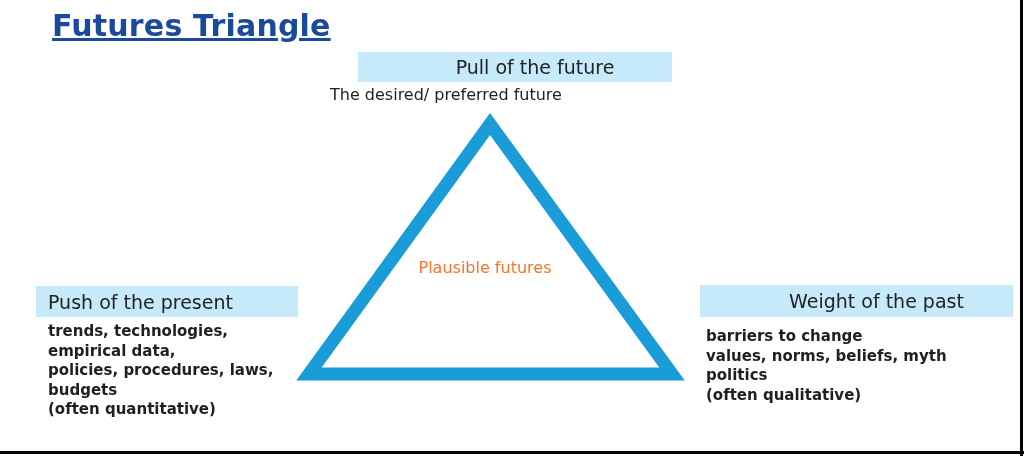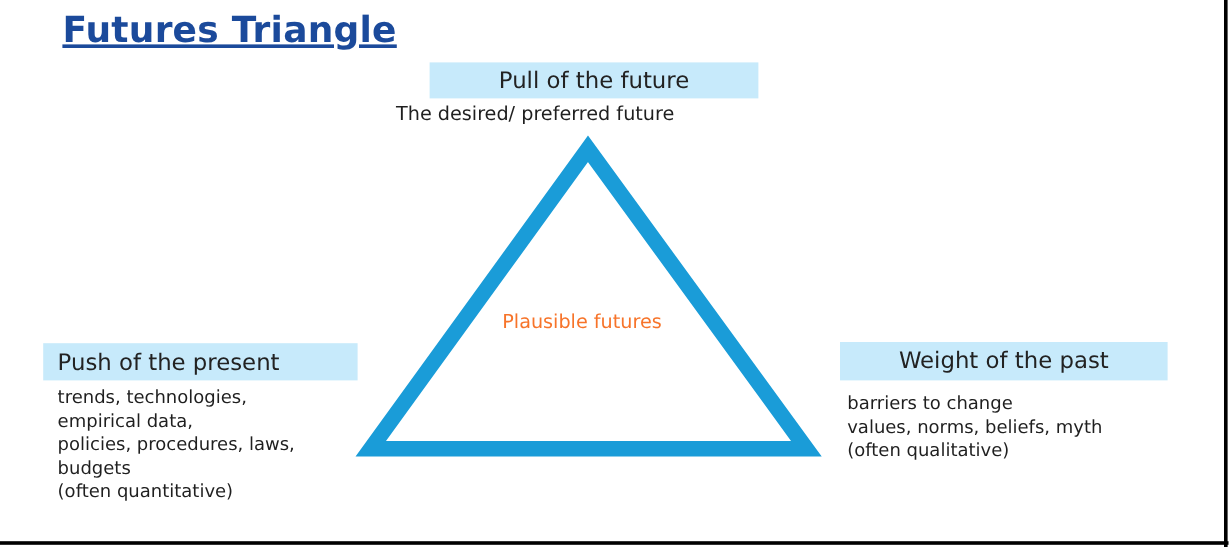--- a/index.html
+++ b/index.html
@@ -31,20 +31,21 @@
     text-decoration: underline;
   }
 
   .label-box {
     position: absolute;
     background: var(--label_bg, #c7eafb);
     font-size: 19px;
     color: #222;
     display: flex;
     align-items: center;
+    padding-left: 40px;
   }
   #pull-box {
     left: 358px; top: 52px; width: 274px; height: 30px;
     justify-content: center;
   }
   #pull-subtitle {
     position: absolute;
     left: 330px; top: 85px; width: 330px;
     text-align: left;
     font-size: 16px;
@@ -60,20 +61,21 @@
   #weight-box {
     left: 700px; top: 285px; width: 273px; height: 32px;
     justify-content: center;
   }
 
   .body-text {
     position: absolute;
     font-size: 15px;
     line-height: 19.5px;
     color: #1f1f1f;
+    font-weight: bold;
   }
   #push-lines { left: 48px; top: 322px; width: 260px; }
   #weight-lines { left: 706px; top: 327px; width: 300px; }
 
   #triangle-svg {
     position: absolute;
     left: 280px; top: 100px;
     width: 420px; height: 290px;
   }
 
@@ -113,19 +115,20 @@
     <div>budgets</div>
     <div>(often quantitative)</div>
   </div>
 
   <div id="weight-box" class="label-box">
     <span>Weight of the past</span>
   </div>
   <div id="weight-lines" class="body-text">
     <div>barriers to change</div>
     <div>values, norms, beliefs, myth</div>
+    <div>politics</div>
     <div>(often qualitative)</div>
   </div>
 
   <div id="frame-right" class="frame-line"></div>
   <div id="frame-bottom" class="frame-line"></div>
 
 </div>
 
 </body></html>

